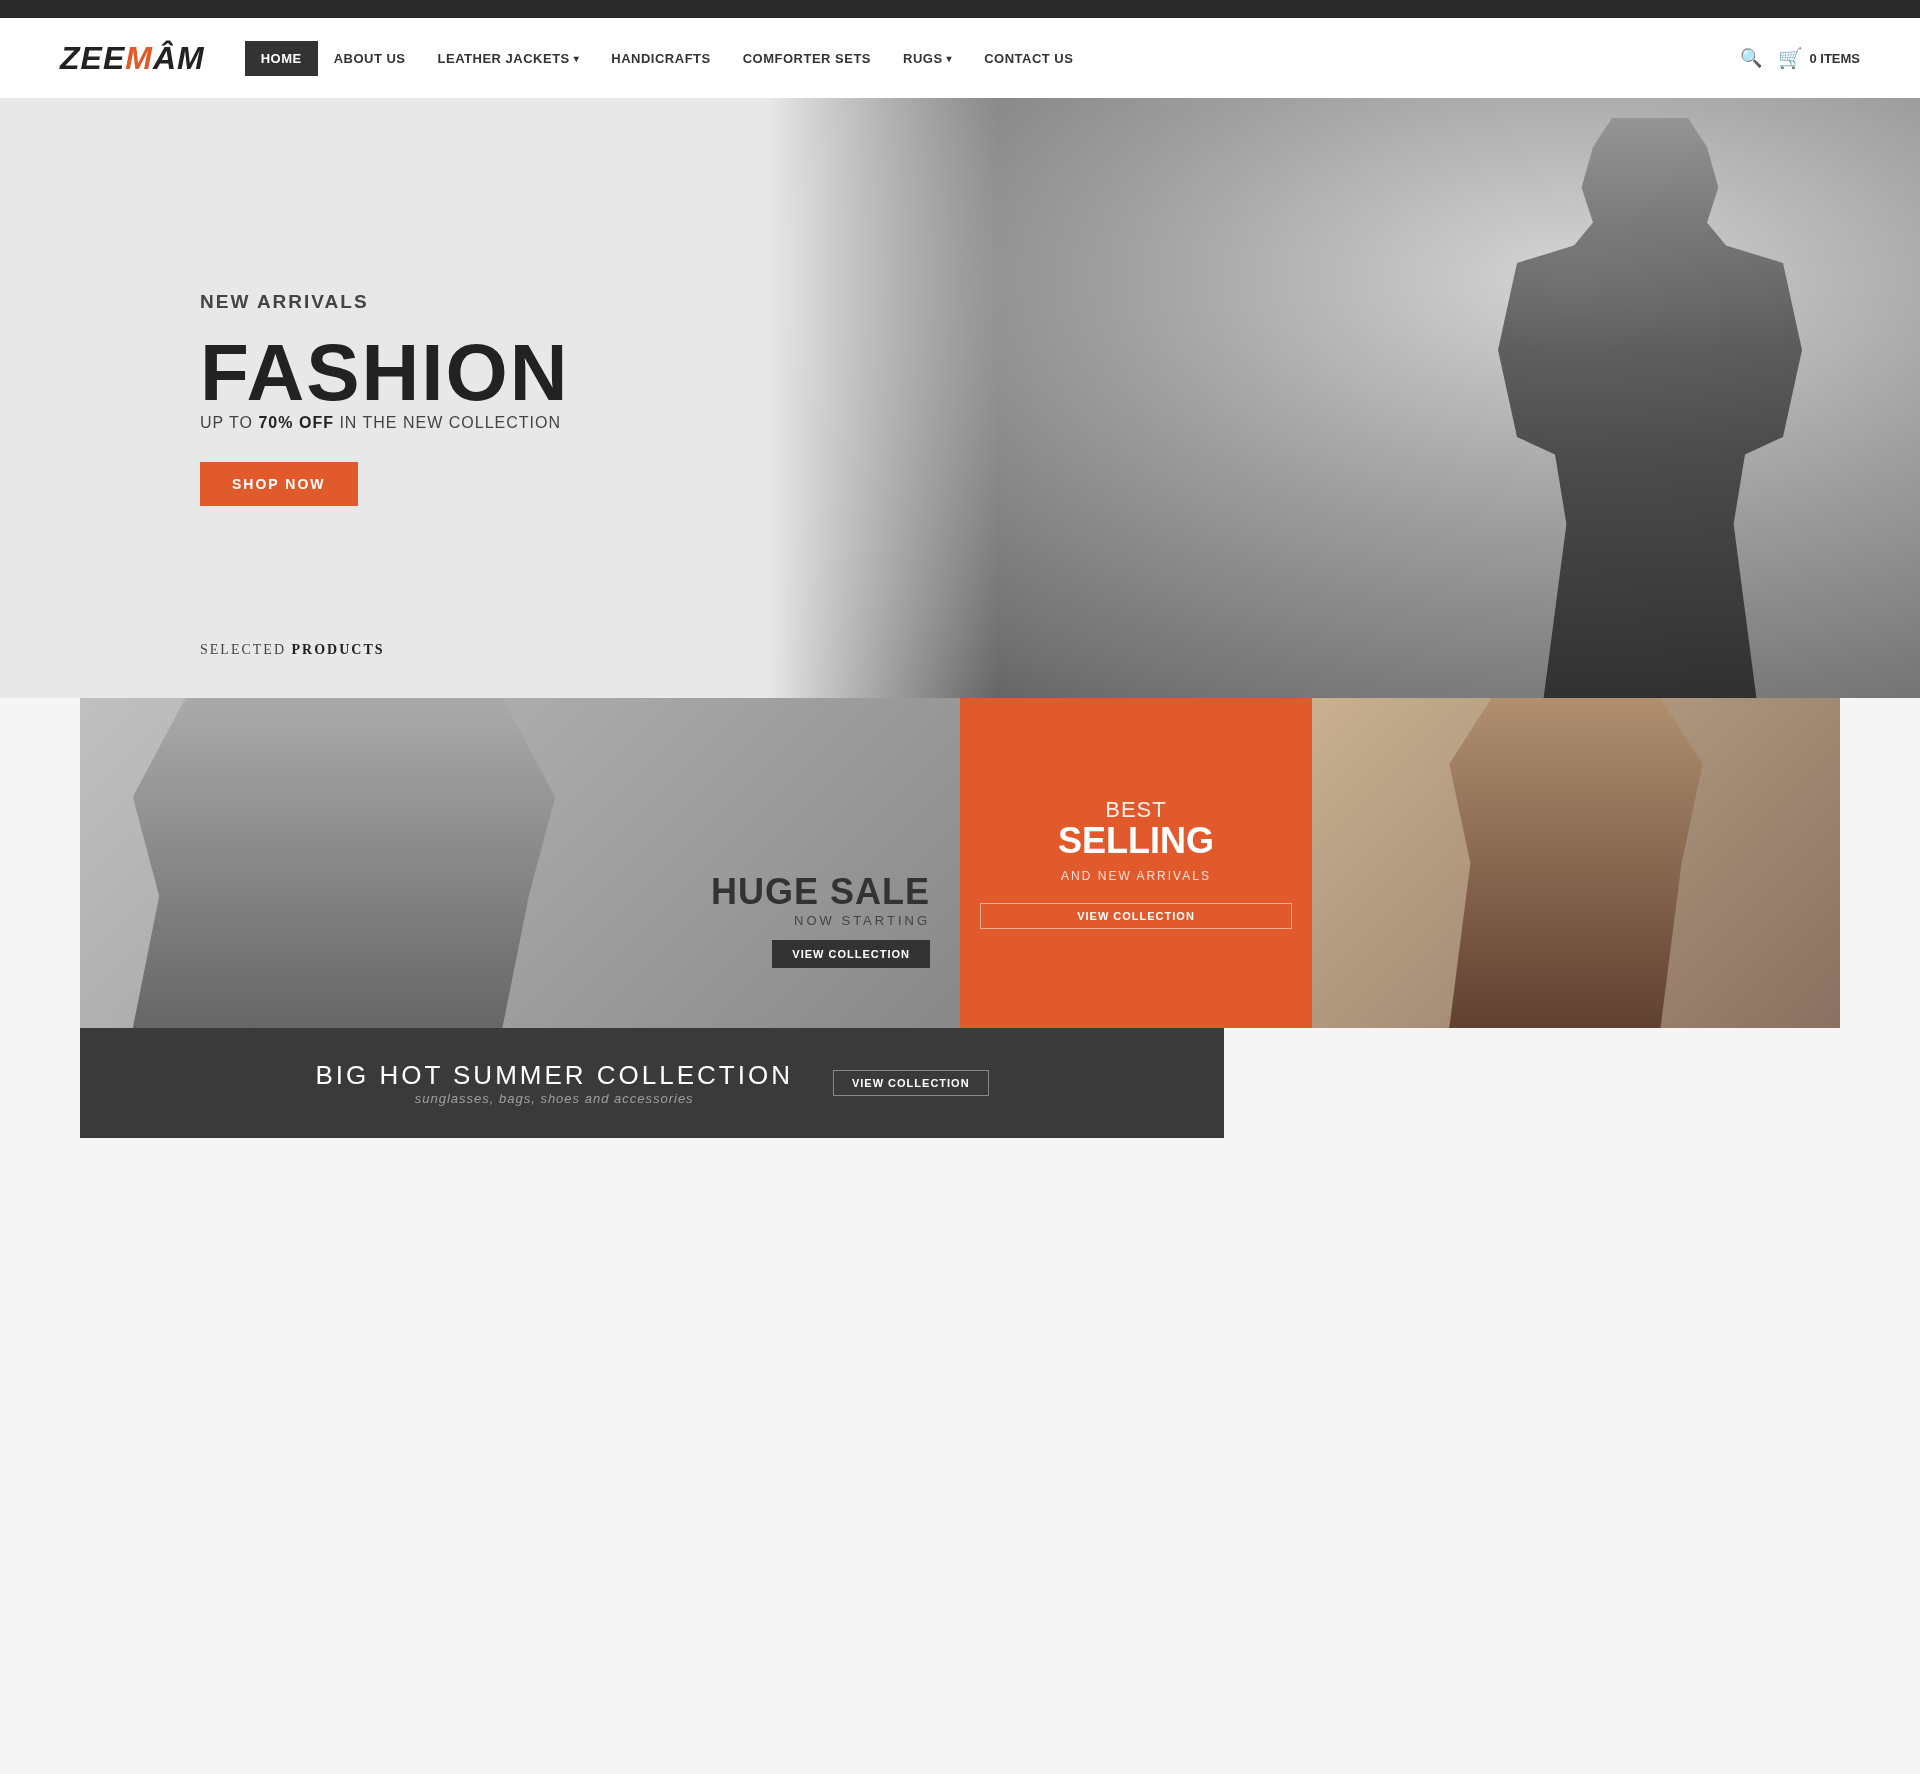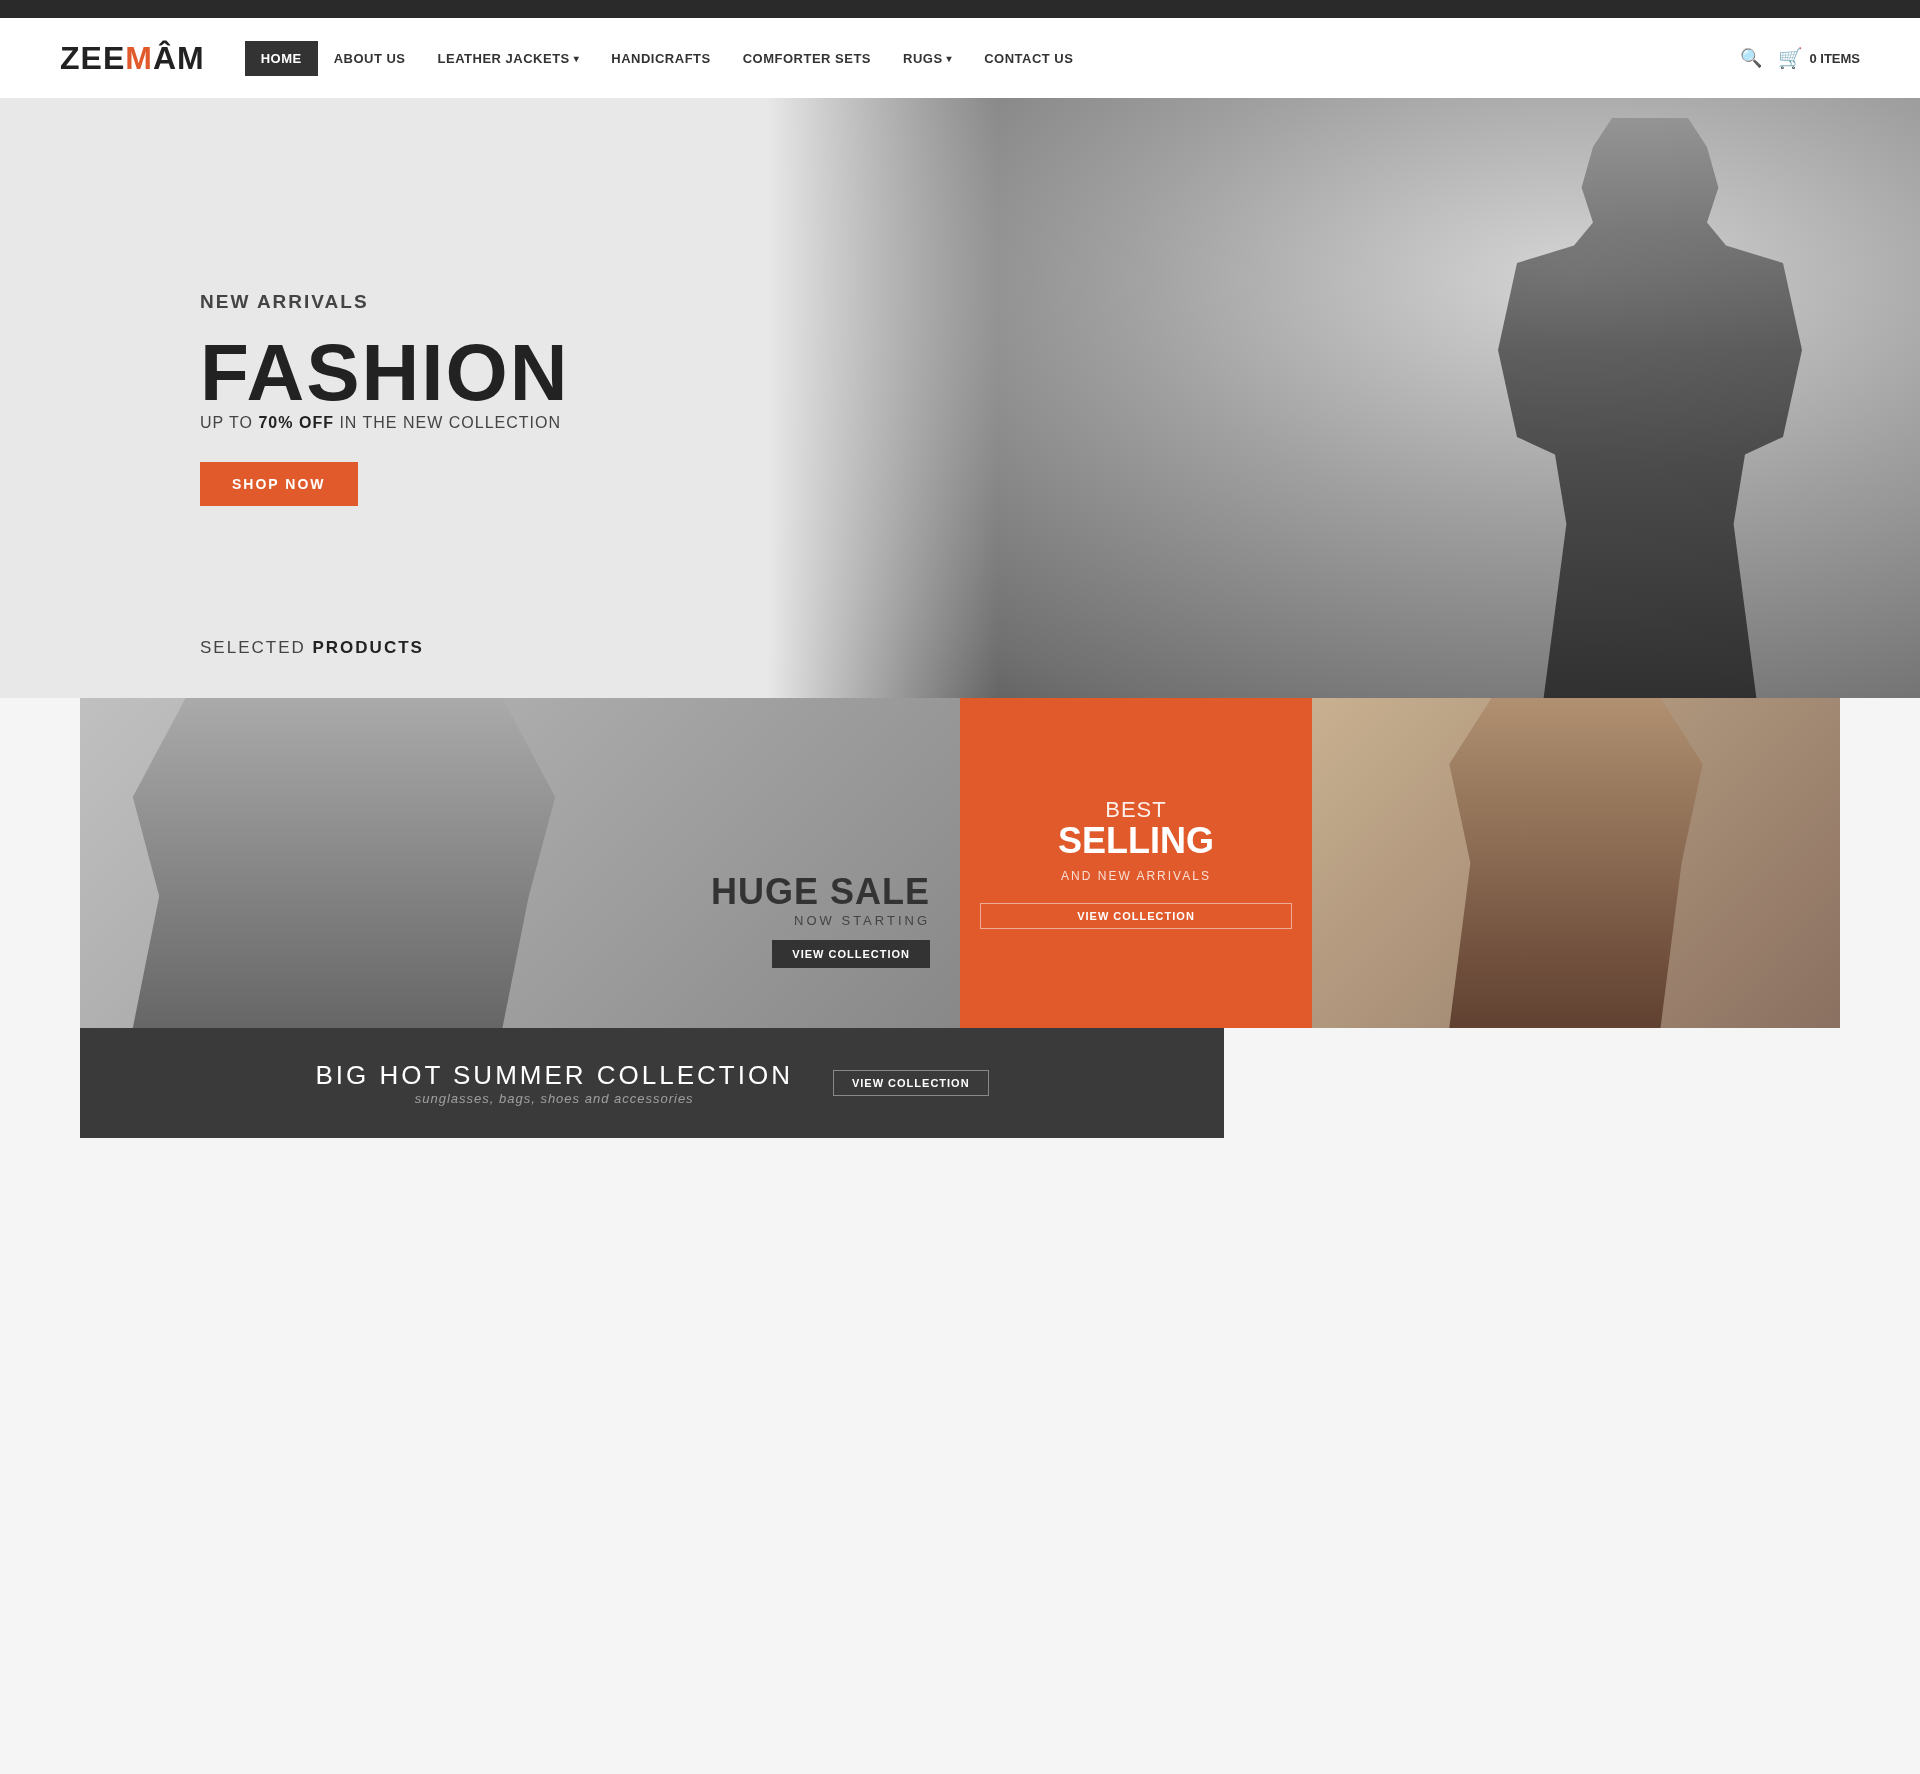--- a/index.html
+++ b/index.html
@@ -24,20 +24,21 @@
       display: flex;
       align-items: center;
       margin-right: 40px;
       text-decoration: none;
     }
     .logo-text {
       font-size: 32px;
       font-weight: 900;
       color: #222;
       letter-spacing: 1px;
+      font-style: italic;
     }
     .logo-text span {
       color: #e05a2b;
     }
 
     nav {
       display: flex;
       align-items: center;
       gap: 0;
       flex: 1;
@@ -143,25 +144,26 @@
       font-size: 14px;
       font-weight: 700;
       text-transform: uppercase;
       letter-spacing: 2px;
       cursor: pointer;
     }
     .hero-selected {
       position: absolute;
       bottom: 40px;
       left: 200px;
-      font-size: 17px;
+      font-size: 14px;
       letter-spacing: 2px;
       text-transform: uppercase;
       color: #444;
       font-weight: 400;
+      font-family: Liberation Serif, serif;
     }
     .hero-selected strong {
       font-weight: 900;
       color: #222;
     }
 
     
     .promo-section {
       display: flex;
       gap: 0;

